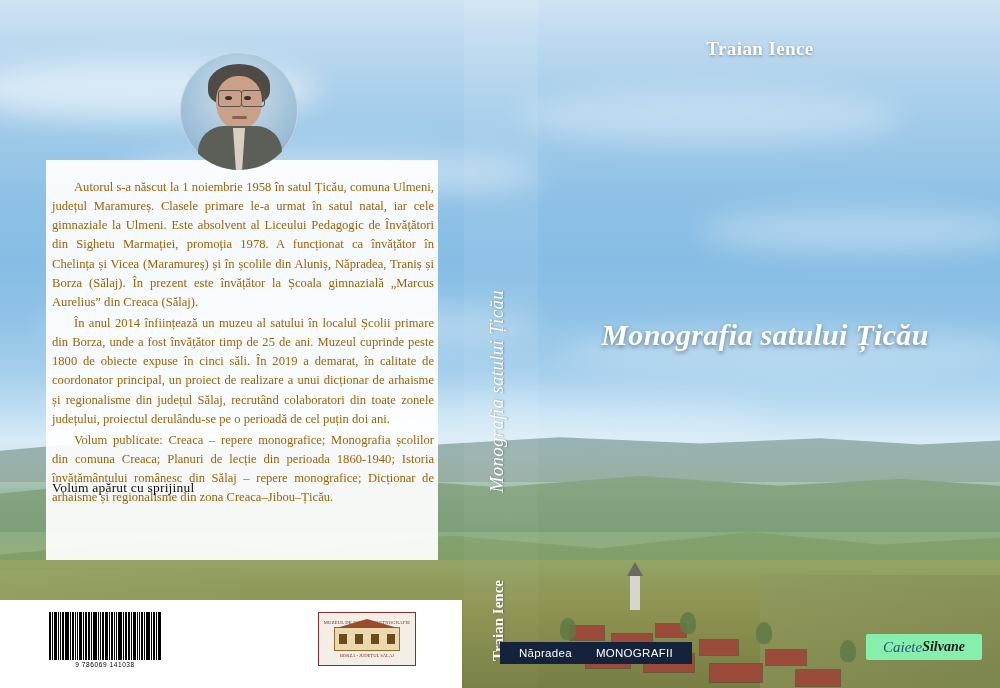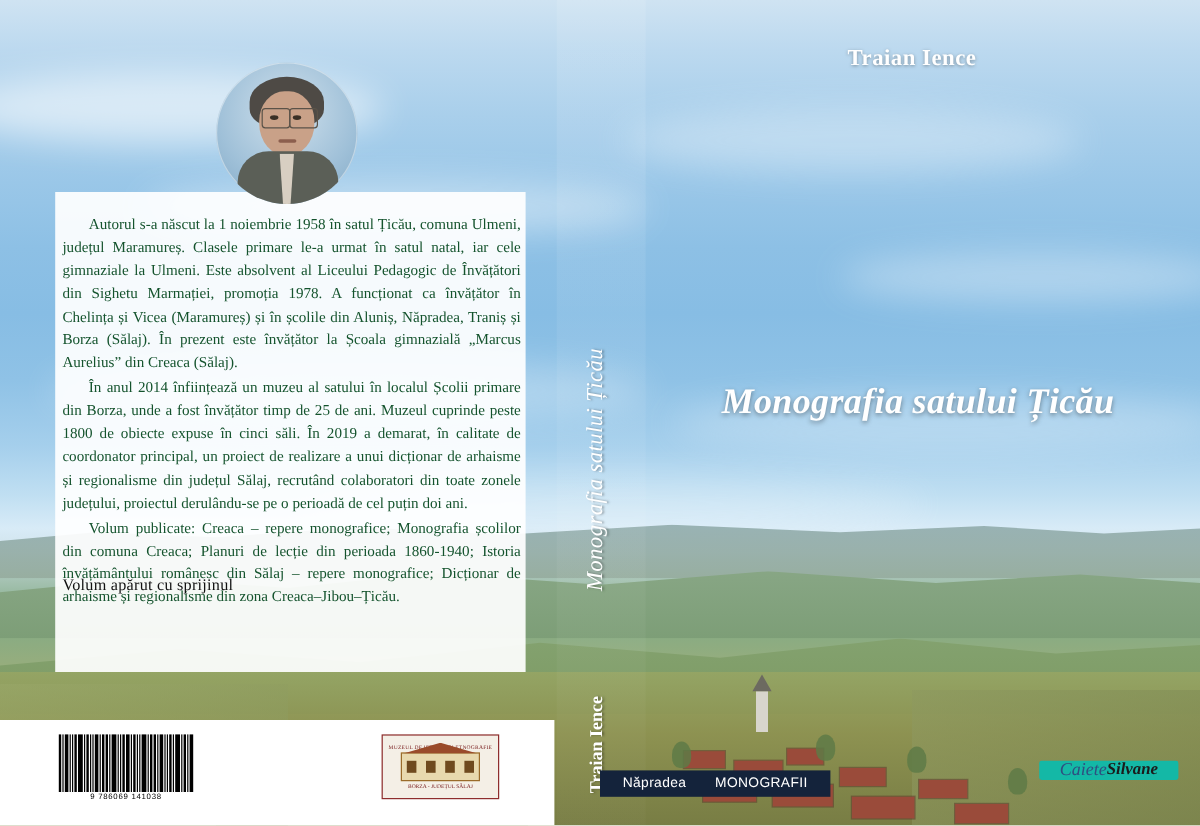--- a/index.html
+++ b/index.html
@@ -118,21 +118,21 @@
     left: 46px; top: 160px;
     width: 392px; height: 400px;
     background: rgba(255,255,255,0.92);
   }
   .bio-text {
     position: absolute;
     left: 52px; top: 178px;
     width: 382px;
     font-size: 12.6px;
     line-height: 1.52;
-    color: #14532d;
+    color: #a16207;
     text-align: justify;
     text-justify: inter-word;
     hyphens: auto;
   }
   .bio-text p { margin: 0 0 2px 0; text-indent: 22px; }
   .bio-text p .ital { }
 
   .sponsor {
     position: absolute;
     left: 52px; top: 480px;
@@ -238,22 +238,22 @@
     font-size: 11.5px;
     display: flex; align-items: center; justify-content: center;
     letter-spacing: .3px;
   }
   .collection-band .bold { font-weight: normal; margin-left: 4px; padding-left: 20px; }
 
   
   .publisher {
     position: absolute;
     left: 866px; top: 634px;
-    width: 116px; height: 16px;
-    background: #14b8a6;
+    width: 116px; height: 26px;
+    background: #86efac;
     border-radius: 2px;
     display: flex; align-items: center; justify-content: center;
   }
   .publisher .p1 { font-family: "Liberation Serif", serif; font-style: italic; font-size: 15px; color: #2f4f80; }
   .publisher .p2 { font-family: "Liberation Serif", serif; font-style: italic; font-size: 14px; color: #1b1b1b; font-weight: bold;}
 
   
   .bottom-strip {
     position: absolute;
     left: 0; top: 600px;

